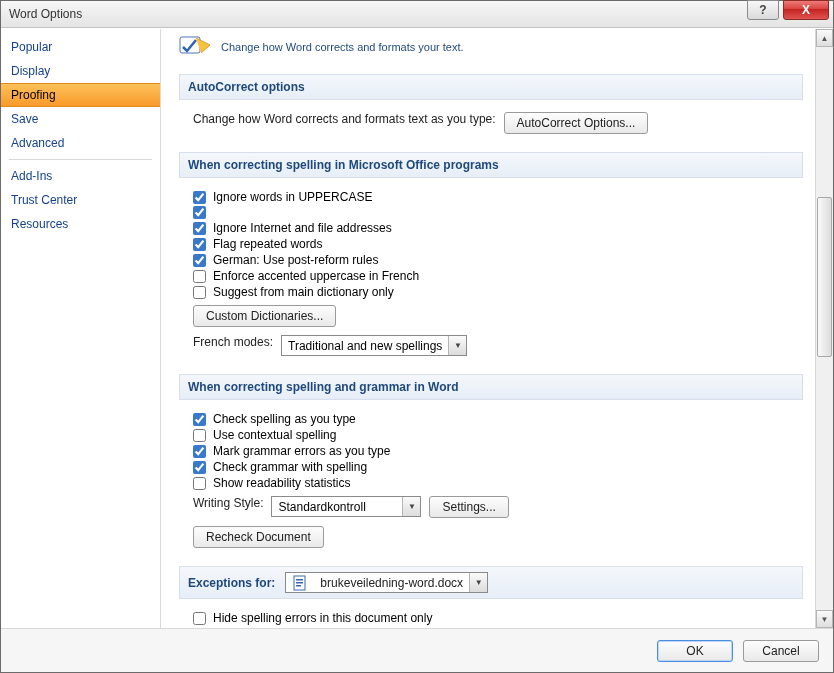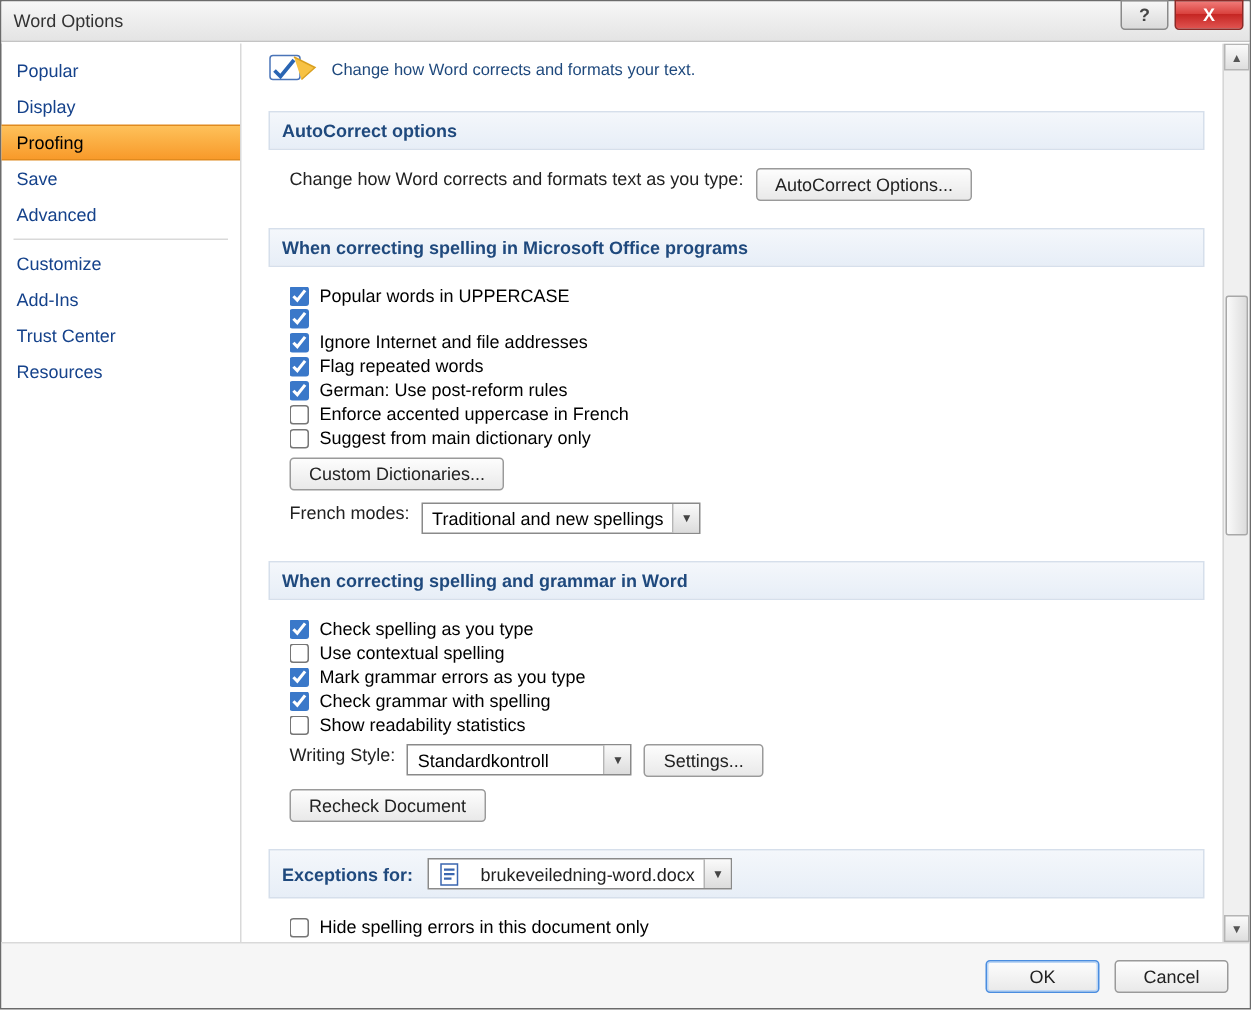--- a/index.html
+++ b/index.html
@@ -60,21 +60,20 @@
 
   <div class="body">
 
     <div class="sidebar">
       <div class="sidebar-item"><span>Popular</span></div>
       <div class="sidebar-item"><span>Display</span></div>
       <div class="sidebar-item selected"><span>Proofing</span></div>
       <div class="sidebar-item"><span>Save</span></div>
       <div class="sidebar-item"><span>Advanced</span></div>
       <div class="sidebar-sep"></div>
-      <div class="sidebar-item"><span>Customize</span></div>
       <div class="sidebar-item"><span>Add-Ins</span></div>
       <div class="sidebar-item"><span>Trust Center</span></div>
       <div class="sidebar-item"><span>Resources</span></div>
     </div>
 
     <div class="content-wrap">
       <div class="content">
         <div class="inner">
 
           <div class="top-banner">
@@ -93,21 +92,21 @@
             <div class="row">
               <span class="lbl">Change how Word corrects and formats text as you type:</span>
               <button class="btn"><span>AutoCorrect Options...</span></button>
             </div>
           </div>
 
           <div class="section-head">When correcting spelling in Microsoft Office programs</div>
           <div class="section-body">
             <div class="chk">
                 <input type="checkbox" checked="" style="">
-                <label>Popular words in UPPERCASE</label>
+                <label>Ignore words in UPPERCASE</label>
               </div>
             <div class="chk">
                 <input type="checkbox" checked="" style="">
               </div>
             <div class="chk">
                 <input type="checkbox" checked="" style="">
                 <label>Ignore Internet and file addresses</label>
               </div>
             <div class="chk">
                 <input type="checkbox" checked="" style="">

